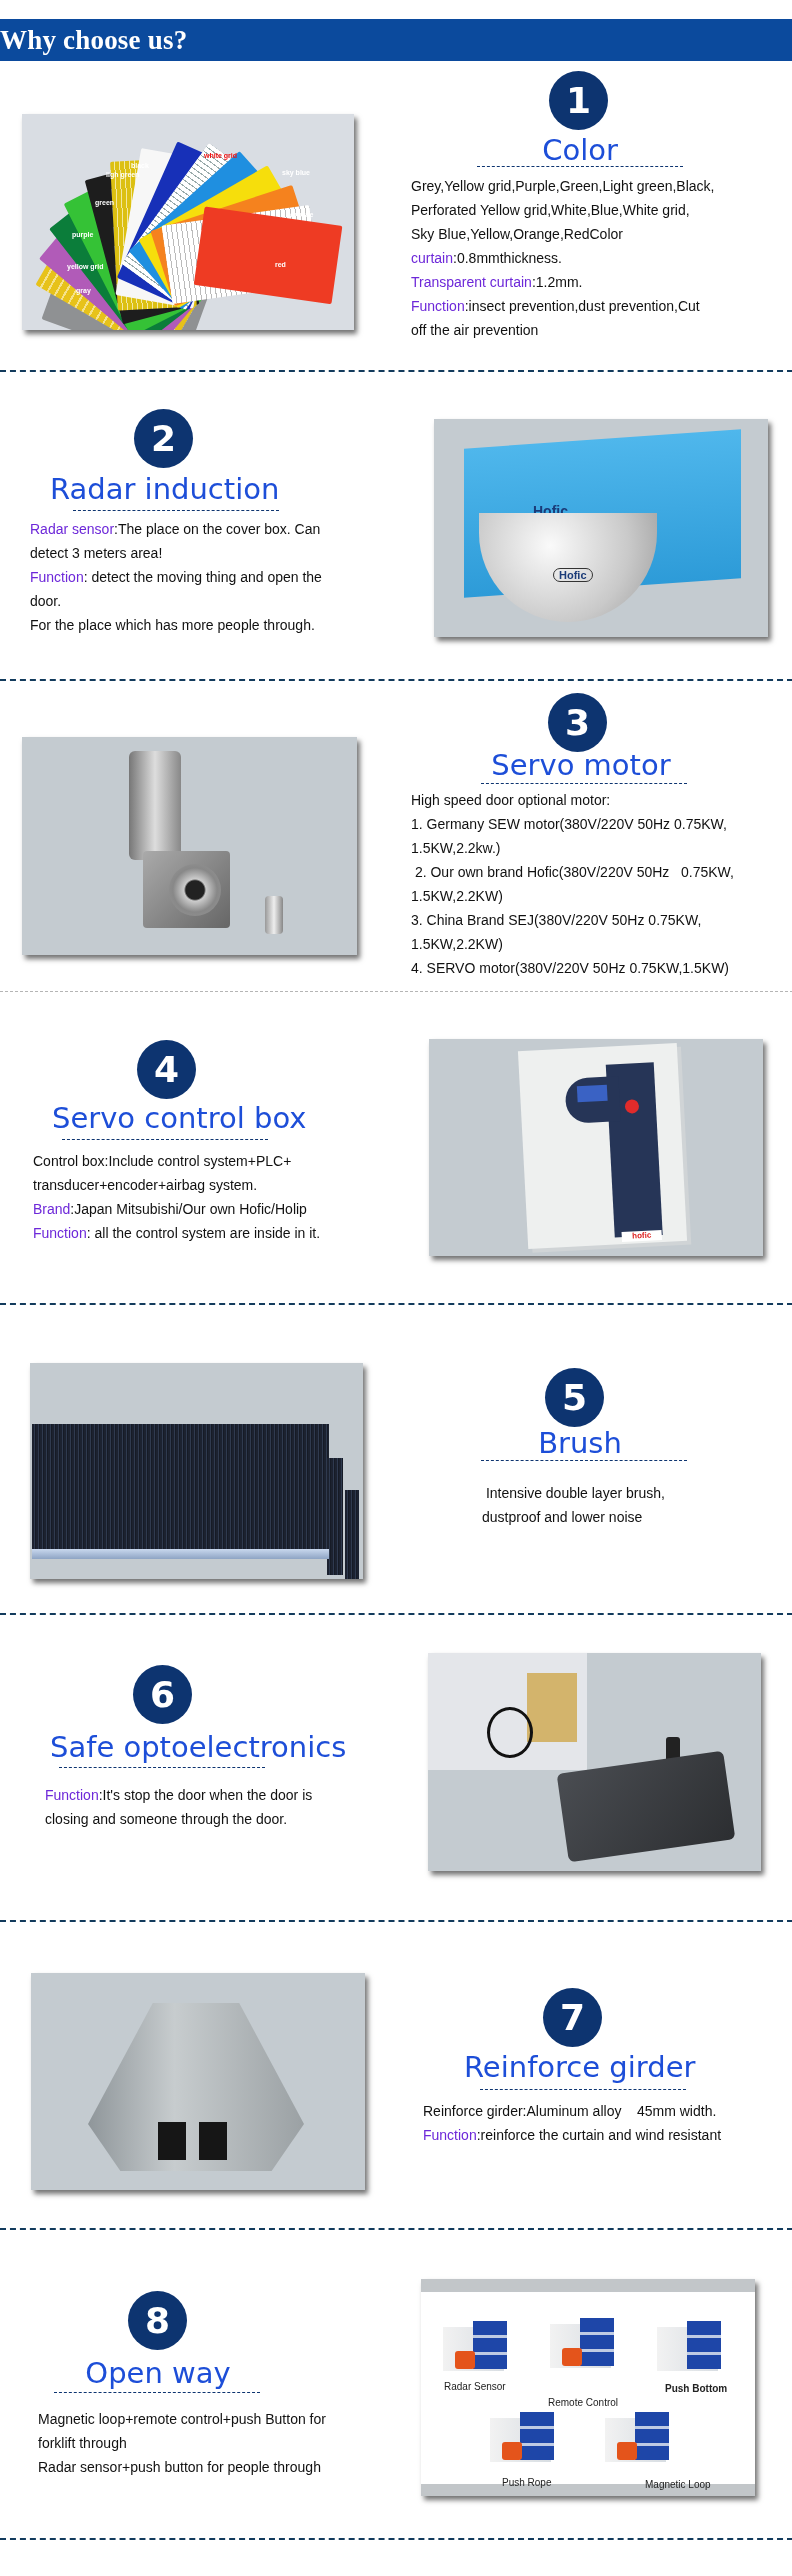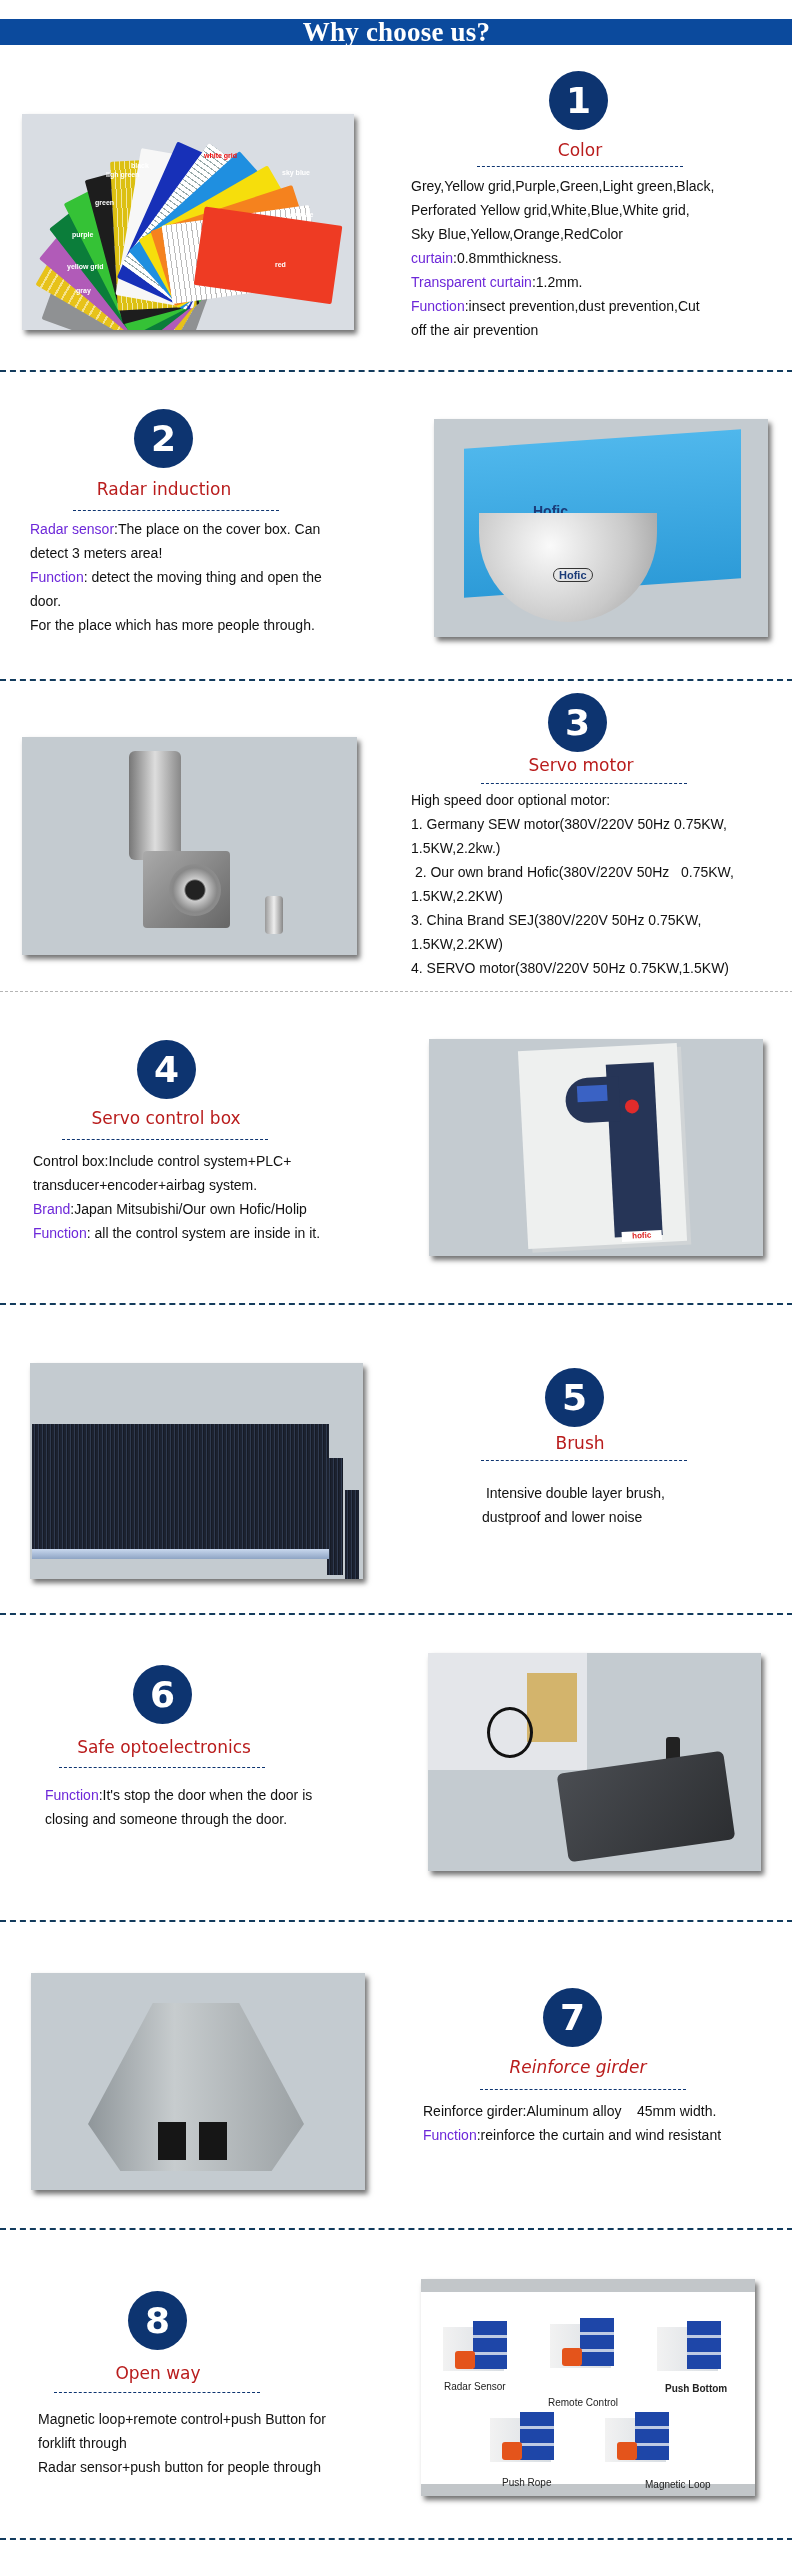--- a/index.html
+++ b/index.html
@@ -1,20 +1,20 @@
 <!DOCTYPE html>
 <html><head>
 <meta charset="utf-8">
 <style>
   html,body{margin:0;padding:0;background:#fff;}
   body{width:793px;height:2576px;position:relative;overflow:hidden;font-family:"Liberation Sans",sans-serif;color:#111;}
-  .banner{position:absolute;left:0;top:19px;width:793px;height:26px;background:#0b4a9d;display:flex;align-items:center;justify-content:center;}
+  .banner{position:absolute;left:0;top:19px;width:793px;height:42px;background:#0b4a9d;display:flex;align-items:center;}
   .banner h1{margin:0;color:#fff;font-family:"Liberation Serif",serif;font-weight:bold;font-size:27px;letter-spacing:0.2px;}
   .badge{position:absolute;width:59px;height:59px;border-radius:50%;background:#0d3470;color:#fff;display:flex;align-items:center;justify-content:center;font-family:"DejaVu Sans",sans-serif;font-weight:bold;font-size:36px;}
-  .title{position:absolute;width:228px;text-align:center;color:#b91c1c;font-family:"DejaVu Sans",sans-serif;font-size:17px;line-height:28px;white-space:nowrap;}
+  .title{position:absolute;width:228px;text-align:center;color:#1d4ed8;font-family:"DejaVu Sans",sans-serif;font-size:29px;line-height:28px;white-space:nowrap;}
   .uline{position:absolute;width:206px;height:0;border-top:1.5px dashed #0d3470;}
   .text{position:absolute;font-size:14px;line-height:24px;color:#111;}
   .text p{margin:0;}
   .hl{color:#6d28d9;}
   .photo{position:absolute;background:#c4cbd0;box-shadow:3px 4px 5px rgba(0,0,0,0.55);overflow:hidden;}
   .sep{position:absolute;left:0;width:793px;height:0;border-top:2px dashed #123b5c;}
   .sep.gray{border-top:1.5px dashed #b5b5b5;}
   
   .swatch{position:absolute;width:149px;height:79px;left:149px;top:109px;transform-origin:15px 69px;border-radius:2px;}
   .sw-label{position:absolute;font-size:7px;color:#fff;font-weight:bold;}
@@ -204,21 +204,21 @@
 </div>
 <div class="sep" style="top:1920px;"></div>
 
 <div>
   <div class="photo" style="left:31px;top:1973px;width:334px;height:217px;">
     <div class="girder"></div>
     <div class="girder-slot" style="left:127px;"></div>
     <div class="girder-slot" style="left:168px;"></div>
   </div>
   <div class="badge" style="left:543px;top:1988px;">7</div>
-  <div class="title" style="left:464px;top:2053px;font-style:italic;">Reinforce girder</div>
+  <div class="title" style="left:464px;top:2053px;">Reinforce girder</div>
   <div class="uline" style="left:480px;top:2089px;"></div>
   <div class="text" style="left:423px;top:2099px;">
     <p style="white-space:pre;"><span class="hl"></span><span>Reinforce girder:Aluminum alloy    45mm width.</span></p>
     <p><span class="hl">Function</span><span>:reinforce the curtain and wind resistant</span></p>
   </div>
 </div>
 <div class="sep" style="top:2228px;"></div>
 
 <div>
   <div class="badge" style="left:128px;top:2291px;">8</div>

